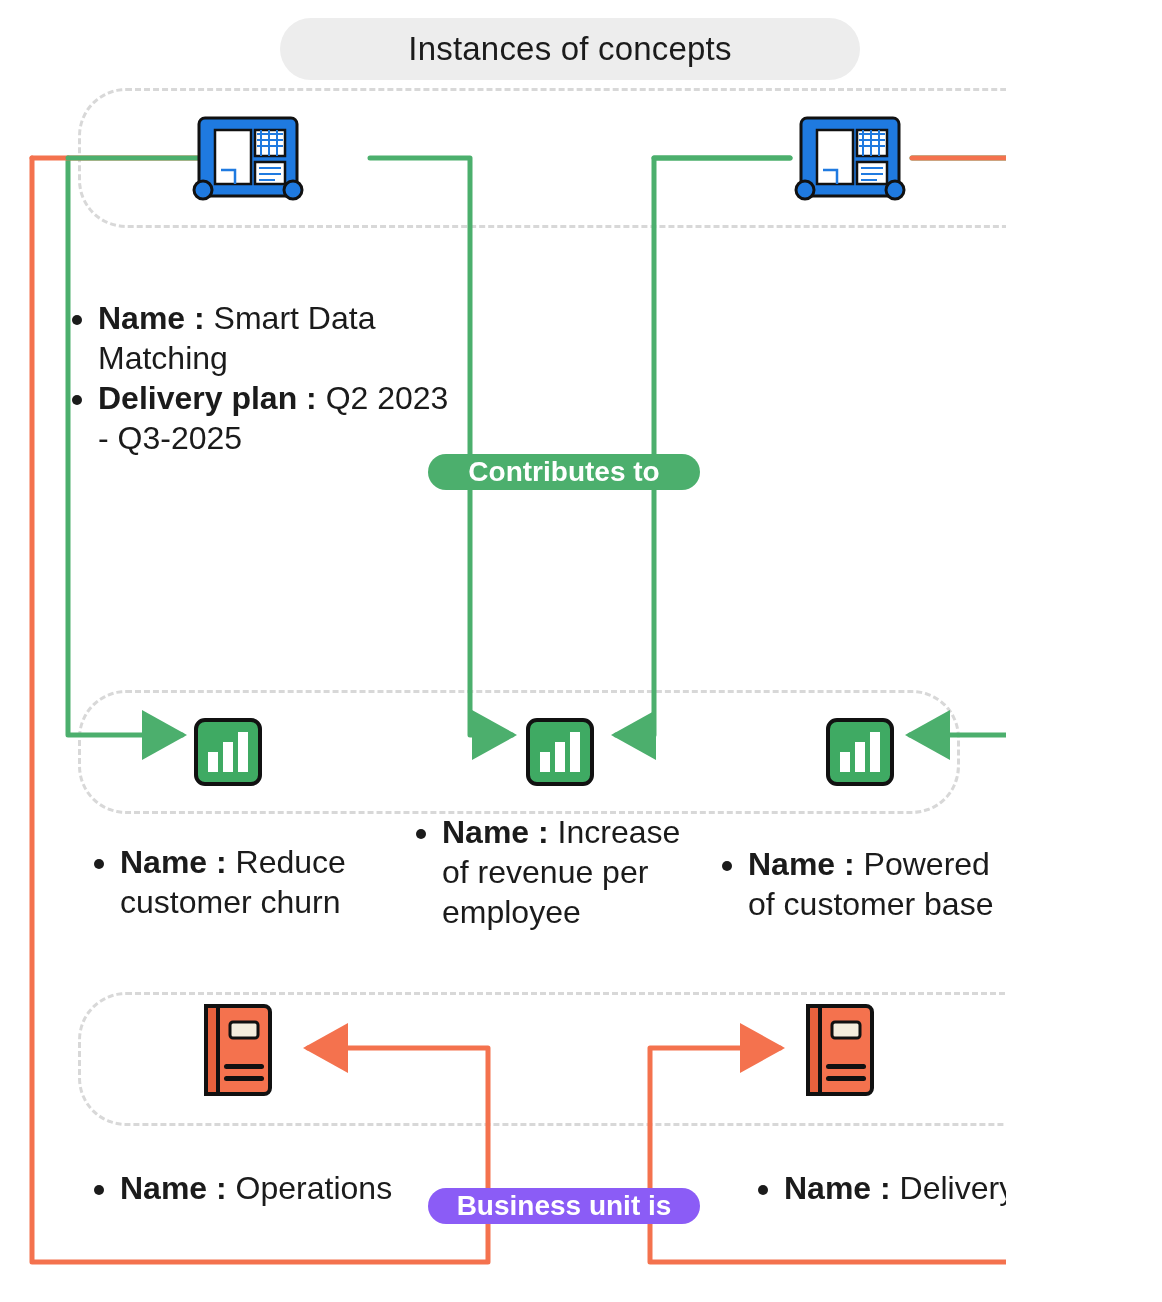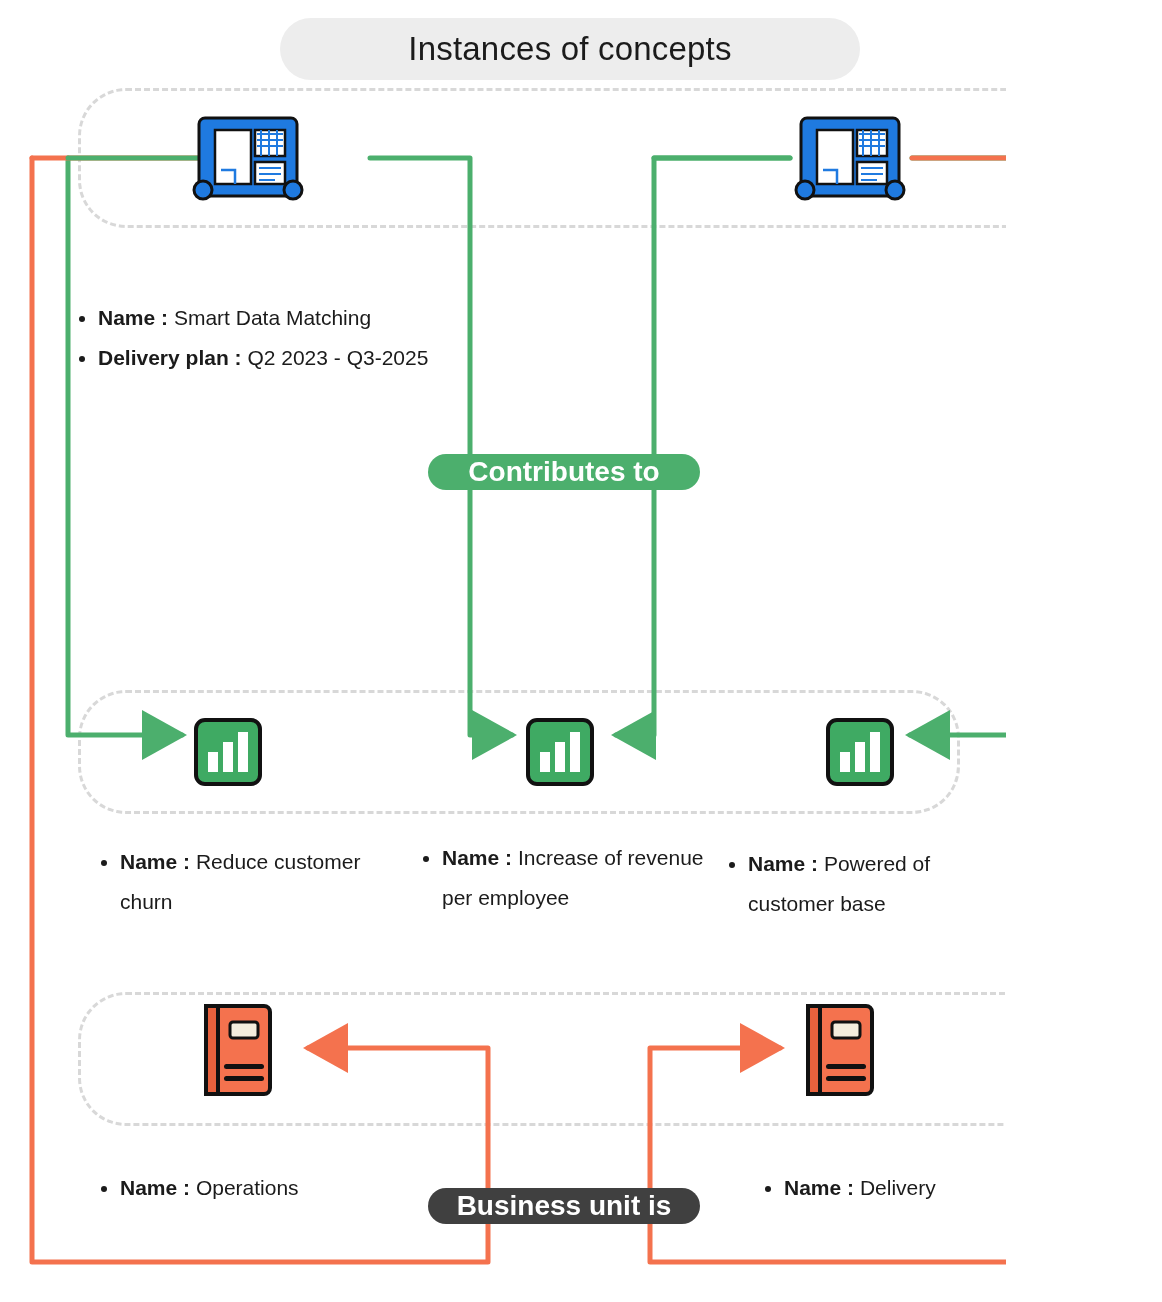--- a/index.html
+++ b/index.html
@@ -62,21 +62,21 @@
     width: 120px;
     height: 100px;
     display: flex;
     align-items: center;
     justify-content: center;
   }
 
   
   .info-block {
     position: absolute;
-    font-size: 21px;
+    font-size: 32px;
     line-height: 40px;
     color: #1b1b1b;
   }
   .info-block ul {
     margin: 0;
     padding-left: 28px;
     list-style: disc;
   }
   .info-block li {
     margin: 0 0 0 0;
@@ -103,21 +103,21 @@
   #pill-contributes {
     left: 428px;
     top: 454px;
     width: 272px;
     background: #4caf6d;
   }
   #pill-business-unit {
     left: 428px;
     top: 1188px;
     width: 272px;
-    background: #404040;
+    background: #8b5cf6;
   }
 </style>
 </head>
 <body>
 
 <div id="canvas">
 
   <div class="title-pill">Instances of concepts</div>
 
   <div class="group-box" id="group-initiatives"></div>
@@ -247,21 +247,21 @@
 
   <div class="info-block" style="left:92px; top:842px; width:300px;">
     <ul>
       <li>
         <b>Name :</b>
         <span>Reduce customer churn</span>
       </li>
     </ul>
   </div>
 
-  <div class="info-block" style="left:414px; top:838px; width:300px;">
+  <div class="info-block" style="left:414px; top:812px; width:300px;">
     <ul>
       <li>
         <b>Name :</b>
         <span>Increase of revenue per employee</span>
       </li>
     </ul>
   </div>
 
   <div class="info-block" style="left:720px; top:844px; width:300px;">
     <ul>

